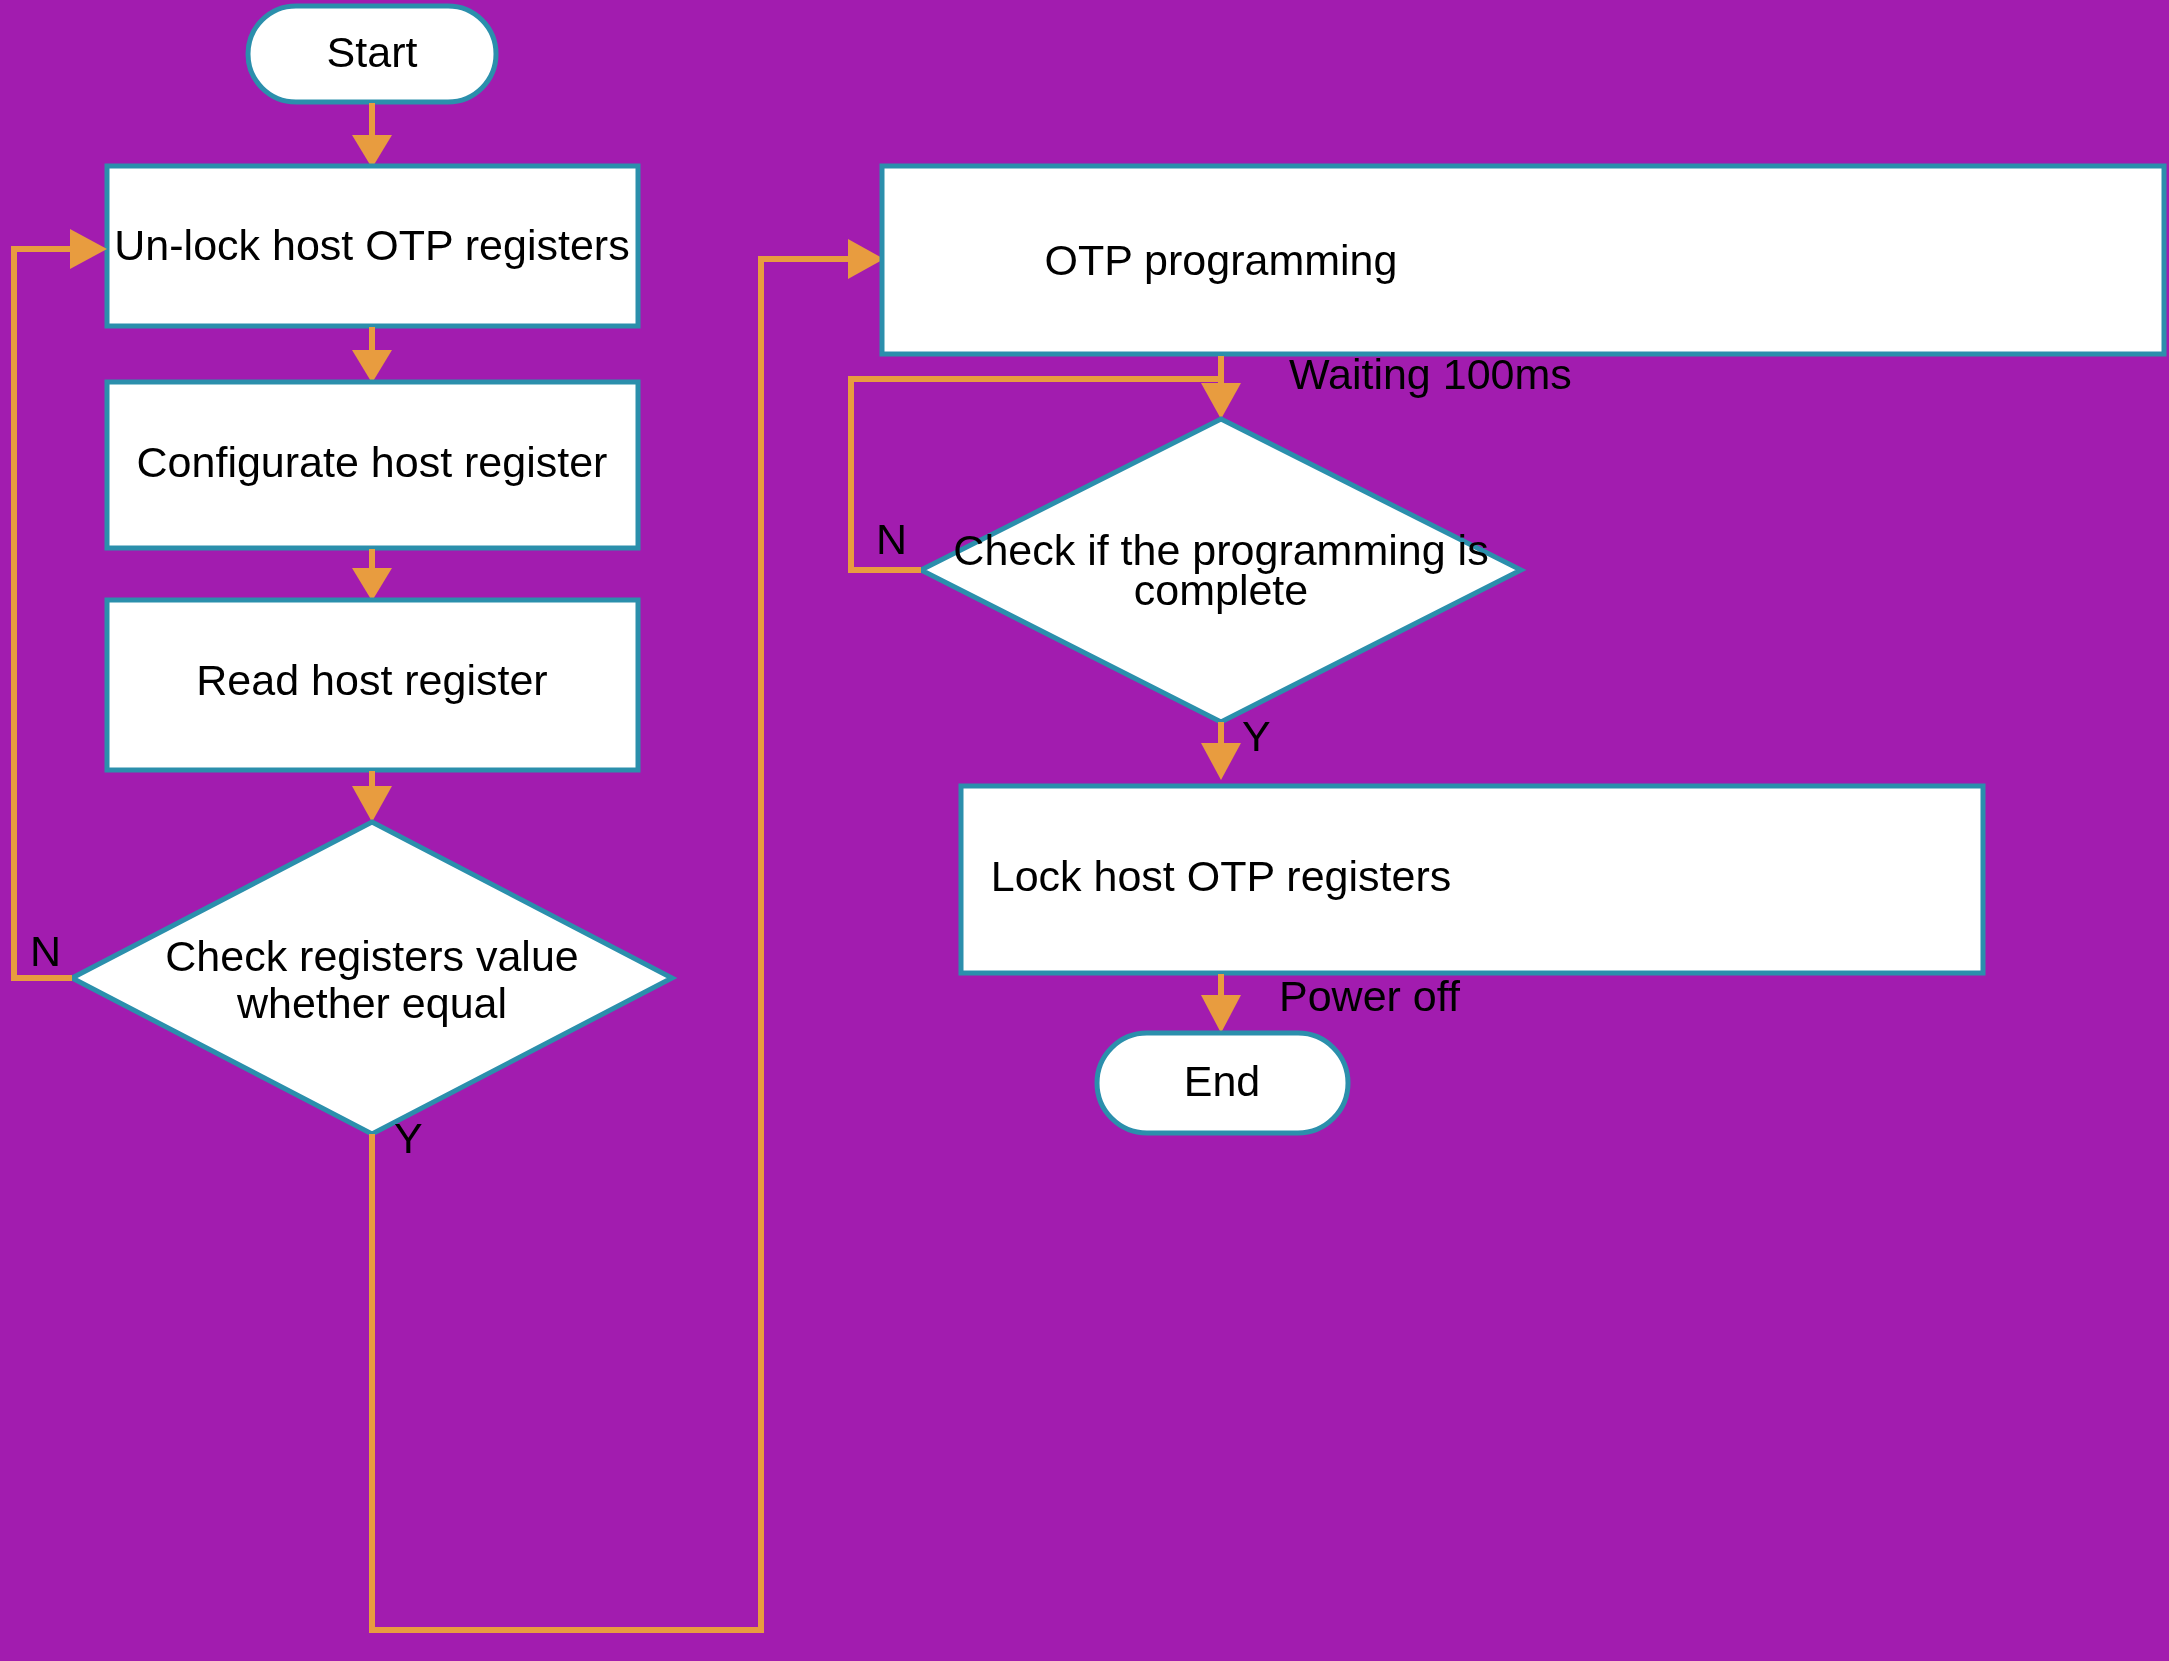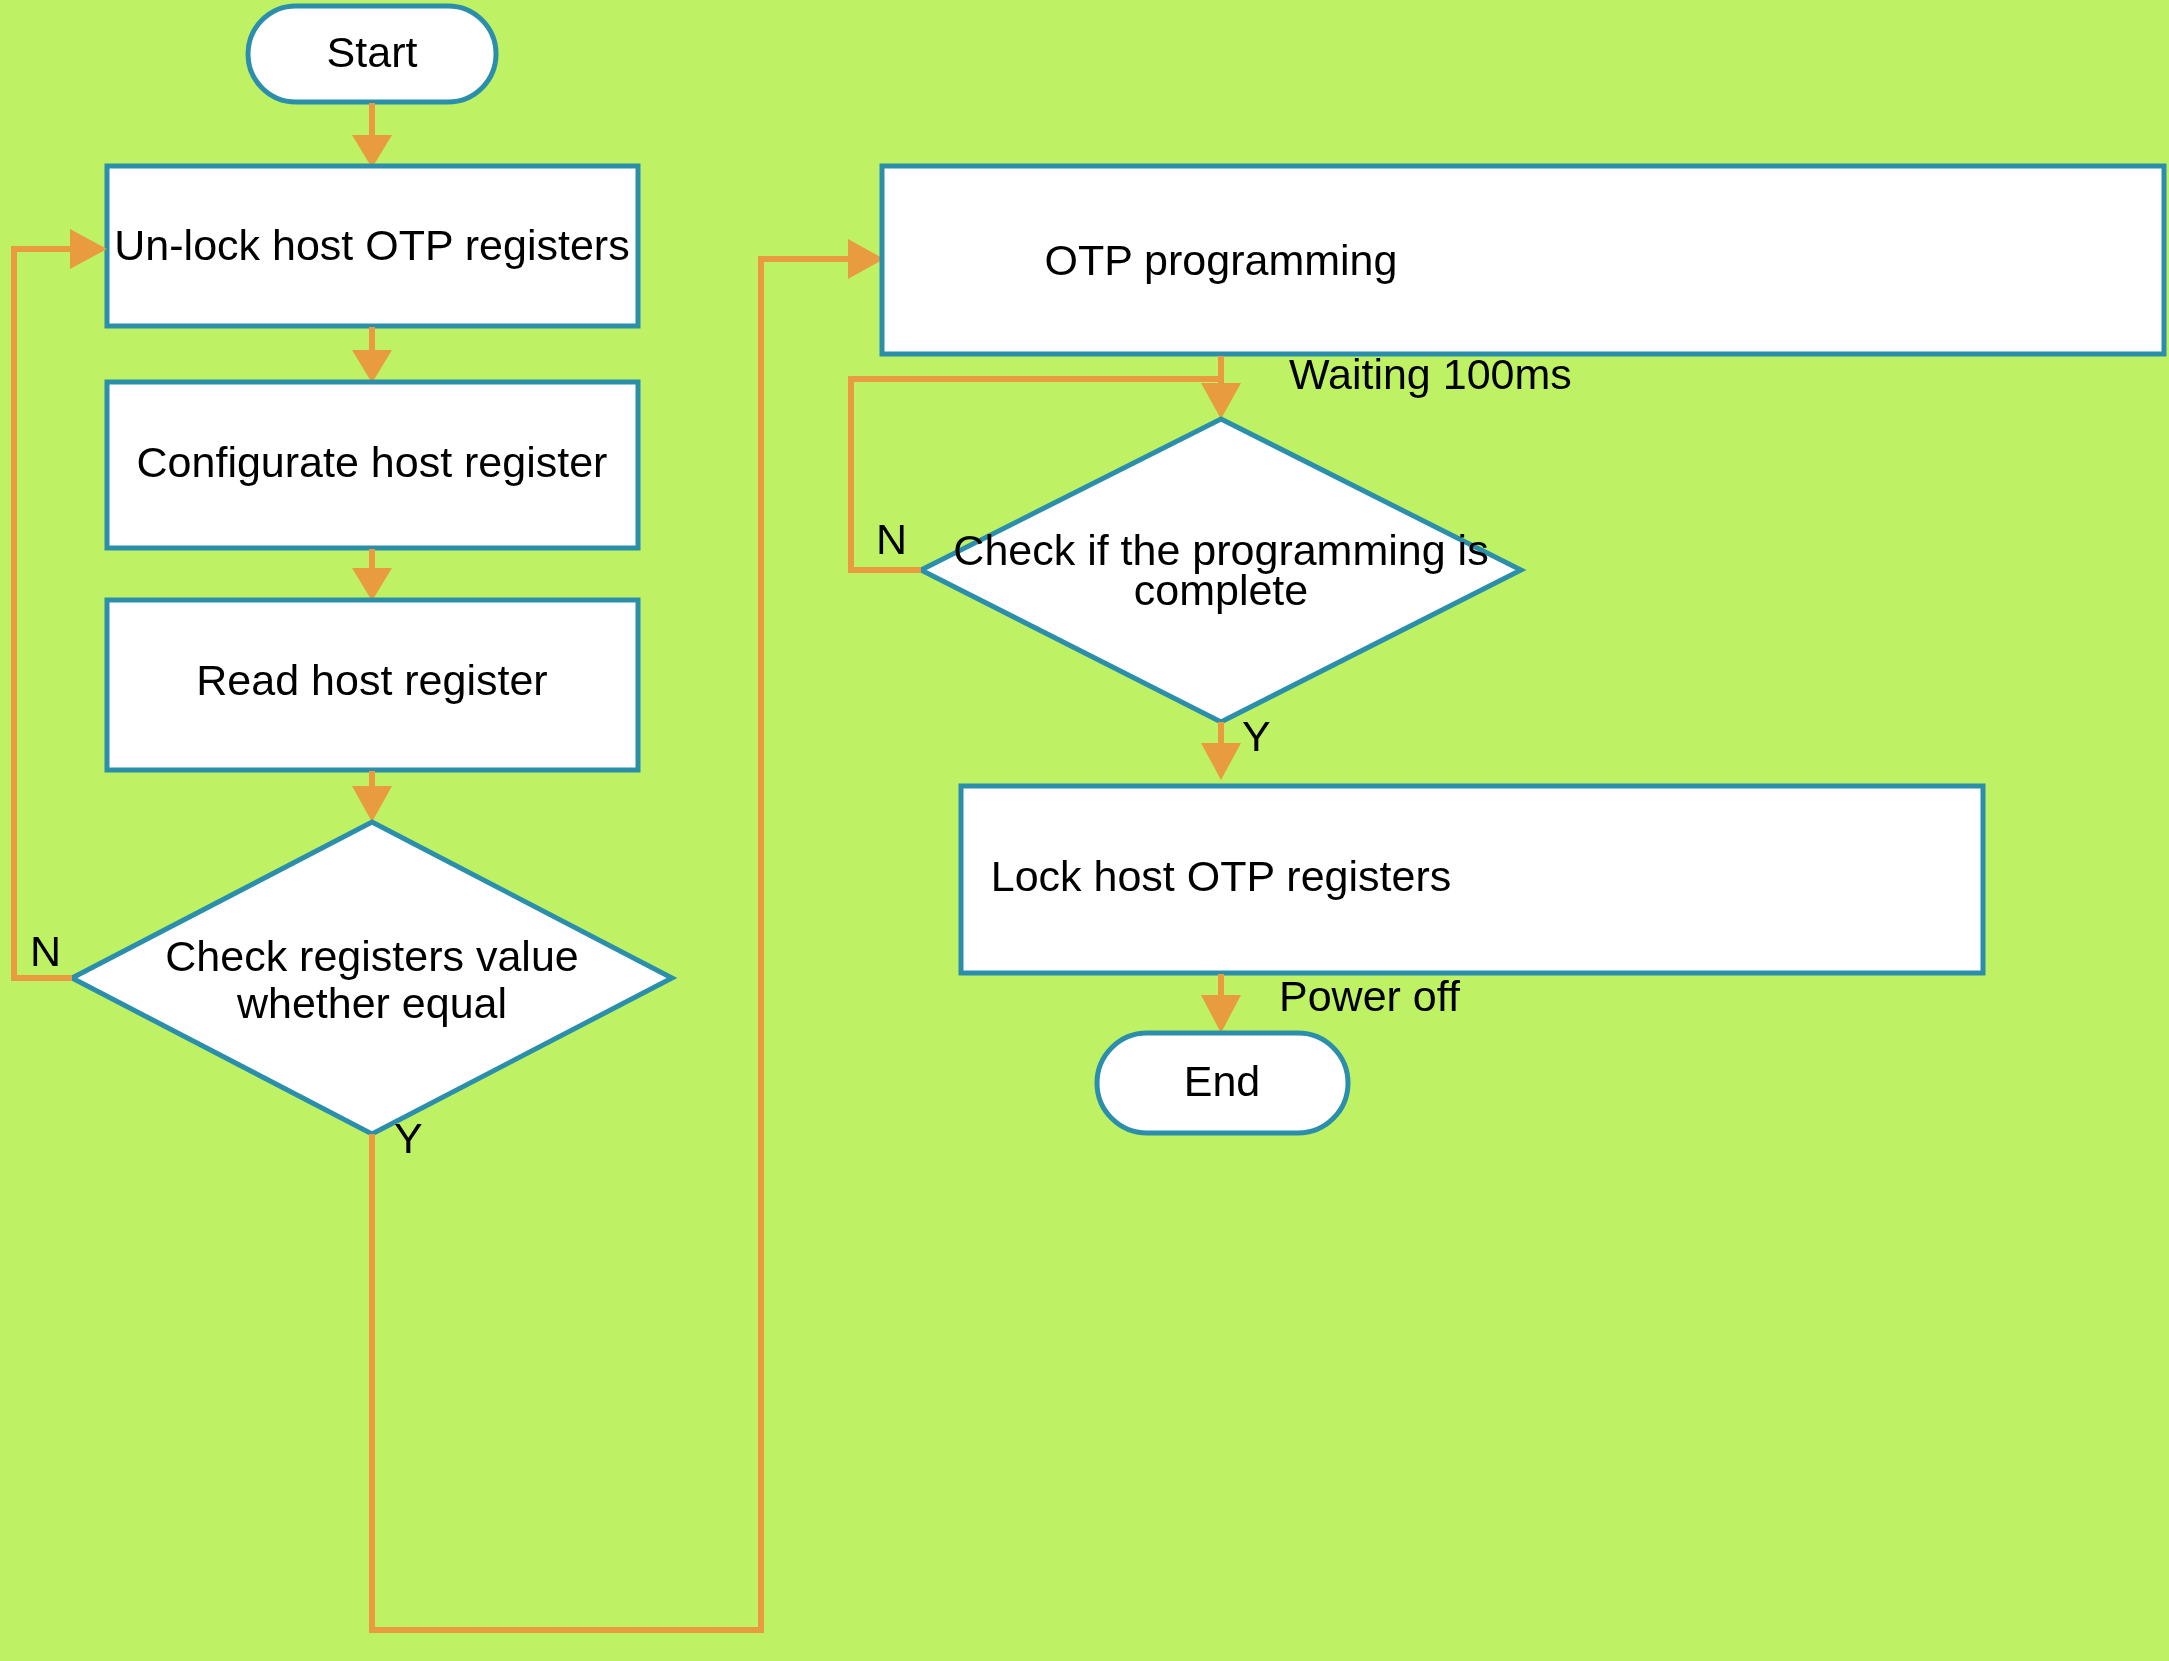--- a/index.html
+++ b/index.html
@@ -7,21 +7,21 @@
     padding: 0;
     background: #ffffff;
   }
   body {
     font-family: "Liberation Sans", sans-serif;
   }
   #flow-root {
     position: relative;
     width: 2169px;
     height: 1661px;
-    background: #bef264;
+    background: #a21caf;
     overflow: hidden;
   }
   svg#flow-svg {
     display: block;
     width: 2169px;
     height: 1661px;
   }
   .shape-outline {
     fill: #ffffff;
     stroke: #2b8fac;

